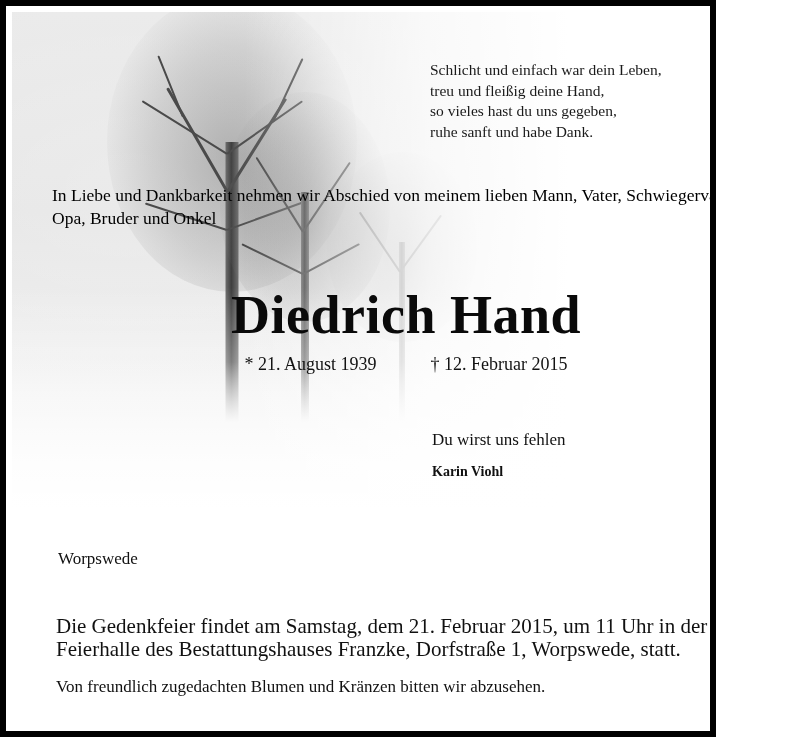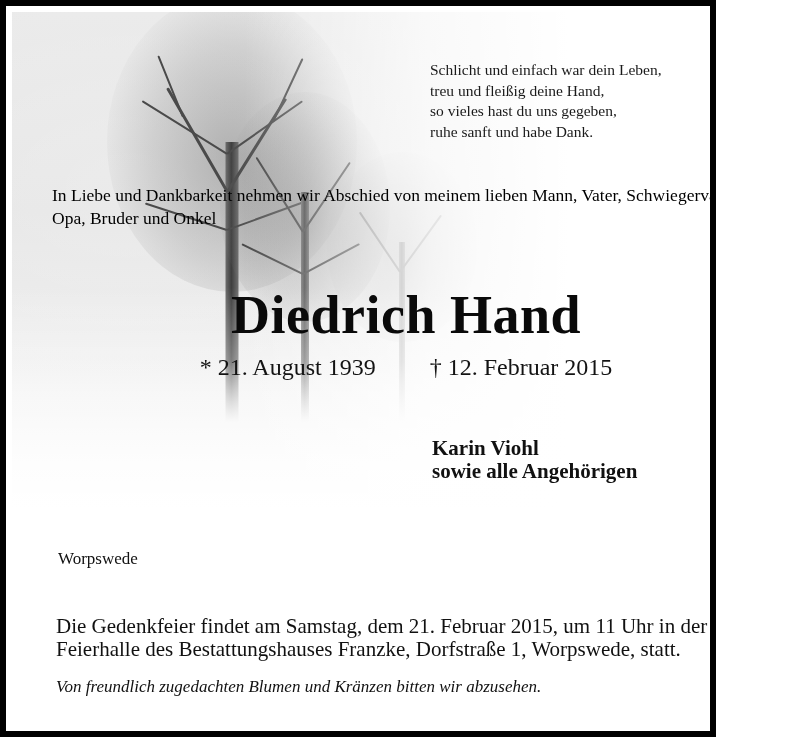--- a/index.html
+++ b/index.html
@@ -131,37 +131,37 @@
     color: #0a0a0a;
     font-family: "Liberation Serif", serif;
   }
 
   .dates {
     position: absolute;
     left: 0;
     right: 0;
     top: 342px;
     text-align: center;
-    font-size: 24px;
+    font-size: 18px;
     color: #131313;
   }
   .dates .birth { margin-right: 54px; }
 
   .farewell {
     position: absolute;
     left: 420px;
     top: 416px;
     font-size: 17px;
     line-height: 23px;
     color: #111111;
   }
   .farewell .mourner,
   .farewell .relatives {
     font-weight: bold;
-    font-size: 21px;
+    font-size: 14px;
     font-family: Liberation Serif, serif;
   }
   .farewell .mourner { margin-top: 9px; }
 
   .place {
     position: absolute;
     left: 46px;
     top: 537px;
     font-size: 17px;
     color: #111111;
@@ -179,21 +179,20 @@
   }
 
   .flowers {
     position: absolute;
     left: 44px;
     top: 663px;
     width: 716px;
     font-size: 17px;
     line-height: 23px;
     color: #111111;
-    font-style: italic;
   }
 </style>
 </head>
 <body>
 
 <div class="obituary">
   <div class="inner">
 
     <div class="photo">
       <div class="haze"></div>
@@ -237,22 +236,22 @@
 
     <div class="intro">In Liebe und Dankbarkeit nehmen wir Abschied von meinem lieben Mann, Vater, Schwiegervater, Opa, Bruder und Onkel</div>
 
     <div class="name">Diedrich Hand</div>
 
     <div class="dates">
       <span class="birth">* 21. August 1939</span><span class="death">† 12. Februar 2015</span>
     </div>
 
     <div class="farewell">
+      <div class="line">Du wirst uns fehlen</div>
       <div class="mourner">Karin Viohl</div>
-      <div class="relatives">sowie alle Angehörigen</div>
     </div>
 
     <div class="place">Worpswede</div>
 
     <div class="service">Die Gedenkfeier findet am Samstag, dem 21. Februar 2015, um 11 Uhr in der Feierhalle des Bestattungshauses Franzke, Dorfstraße 1, Worpswede, statt.</div>
 
     <div class="flowers">Von freundlich zugedachten Blumen und Kränzen bitten wir abzusehen.</div>
 
   </div>
 </div>

